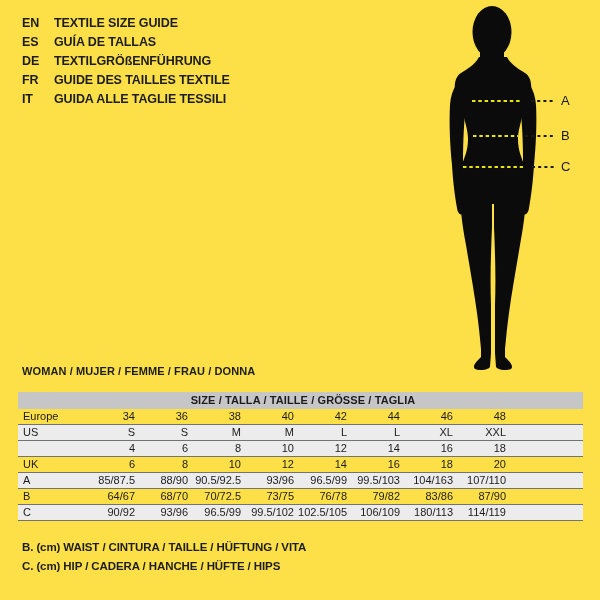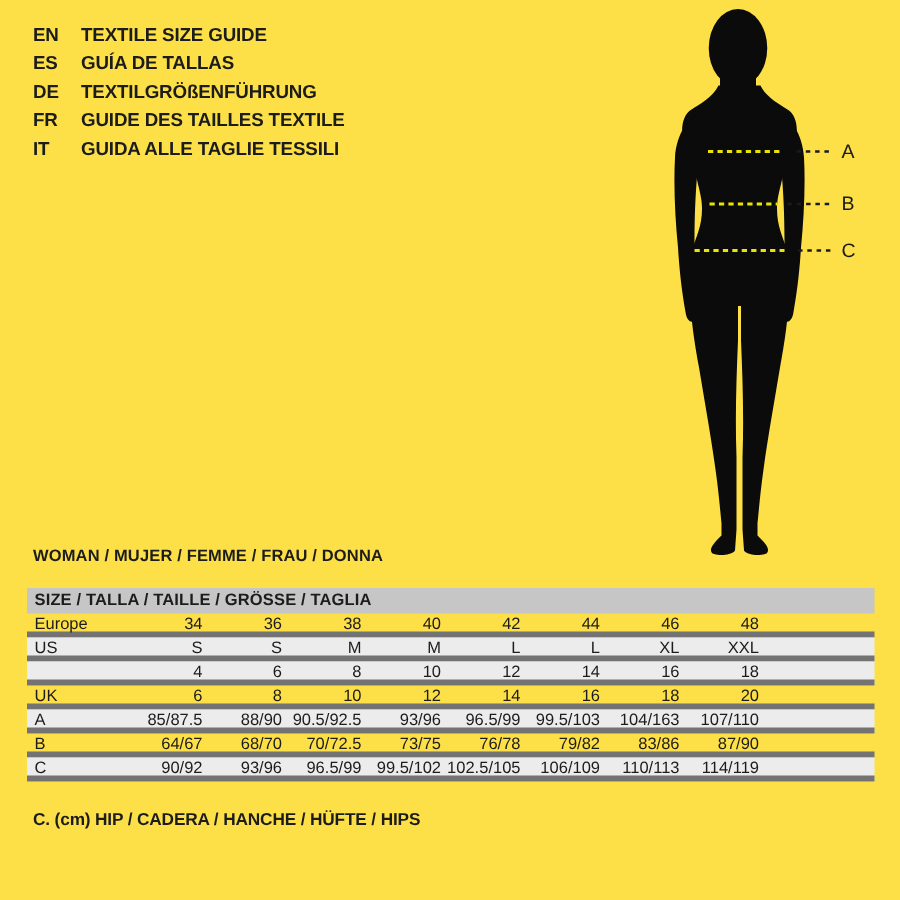--- a/index.html
+++ b/index.html
@@ -13,21 +13,21 @@
   .lang-code{width:32px;flex:0 0 32px;}
   .lang-text{white-space:nowrap;}
   
   .figure-wrap{position:absolute;left:435px;top:5px;width:165px;height:365px;}
   svg text{font-family:"Liberation Sans",sans-serif;font-size:13px;}
   
   .gender-title{position:absolute;left:22px;top:365px;font-size:11px;font-weight:700;letter-spacing:0.1px;}
   
   .size-table{position:absolute;left:18px;top:392px;width:565px;font-size:11px;}
   .thead{height:17px;line-height:17px;padding-left:5px;font-weight:700;letter-spacing:0.1px;box-sizing:border-box;}
-  .trow{display:flex;height:16px;line-height:15px;border-bottom:4px solid #737373;box-sizing:border-box;}
+  .trow{display:flex;height:16px;line-height:15px;border-bottom:1px solid #737373;box-sizing:border-box;}
   .tlabel{width:64px;flex:0 0 64px;padding-left:5px;box-sizing:border-box;}
   .tcell{width:53px;flex:0 0 53px;text-align:right;}
   .tfill{flex:1 1 auto;}
   
   .legend{position:absolute;left:22px;top:538px;}
   .legend-item{height:19px;line-height:19px;font-size:11.5px;font-weight:700;letter-spacing:-0.1px;white-space:nowrap;}
 </style>
 </head>
 <body>
 
@@ -77,21 +77,21 @@
         <text class="mlabel" x="126" y="100" fill="#1a1a1a">A</text>
         <text class="mlabel" x="126" y="135" fill="#1a1a1a">B</text>
         <text class="mlabel" x="126" y="166" fill="#1a1a1a">C</text>
       </g>
     </svg>
   </div>
 
   <div class="gender-title">WOMAN / MUJER / FEMME / FRAU / DONNA</div>
 
   <div class="size-table">
-    <div class="thead" style="background: rgb(198, 198, 198);">SIZE / TALLA / TAILLE / GRÖSSE / TAGLIA</div>
+    <div class="thead" style="background: rgb(198, 198, 198); text-align: center;">SIZE / TALLA / TAILLE / GRÖSSE / TAGLIA</div>
     <div id="tbody">
         <div class="trow">
           <div class="tlabel">Europe</div>
           <div class="tcell">34</div>
           <div class="tcell">36</div>
           <div class="tcell">38</div>
           <div class="tcell">40</div>
           <div class="tcell">42</div>
           <div class="tcell">44</div>
           <div class="tcell">46</div>
@@ -159,24 +159,25 @@
           <div class="tfill"></div>
         </div>
         <div class="trow" style="background: rgb(236, 236, 236);">
           <div class="tlabel">C</div>
           <div class="tcell">90/92</div>
           <div class="tcell">93/96</div>
           <div class="tcell">96.5/99</div>
           <div class="tcell">99.5/102</div>
           <div class="tcell">102.5/105</div>
           <div class="tcell">106/109</div>
-          <div class="tcell">110/113</div>
+          <div class="tcell">180/113</div>
           <div class="tcell">114/119</div>
           <div class="tfill"></div>
         </div>
       </div>
   </div>
 
   <div class="legend">
+      <div class="legend-item">B. (cm) WAIST / CINTURA / TAILLE / HÜFTUNG / VITA</div>
       <div class="legend-item">C. (cm) HIP / CADERA / HANCHE / HÜFTE / HIPS</div>
     </div>
 
 </div>
 
 </body></html>

